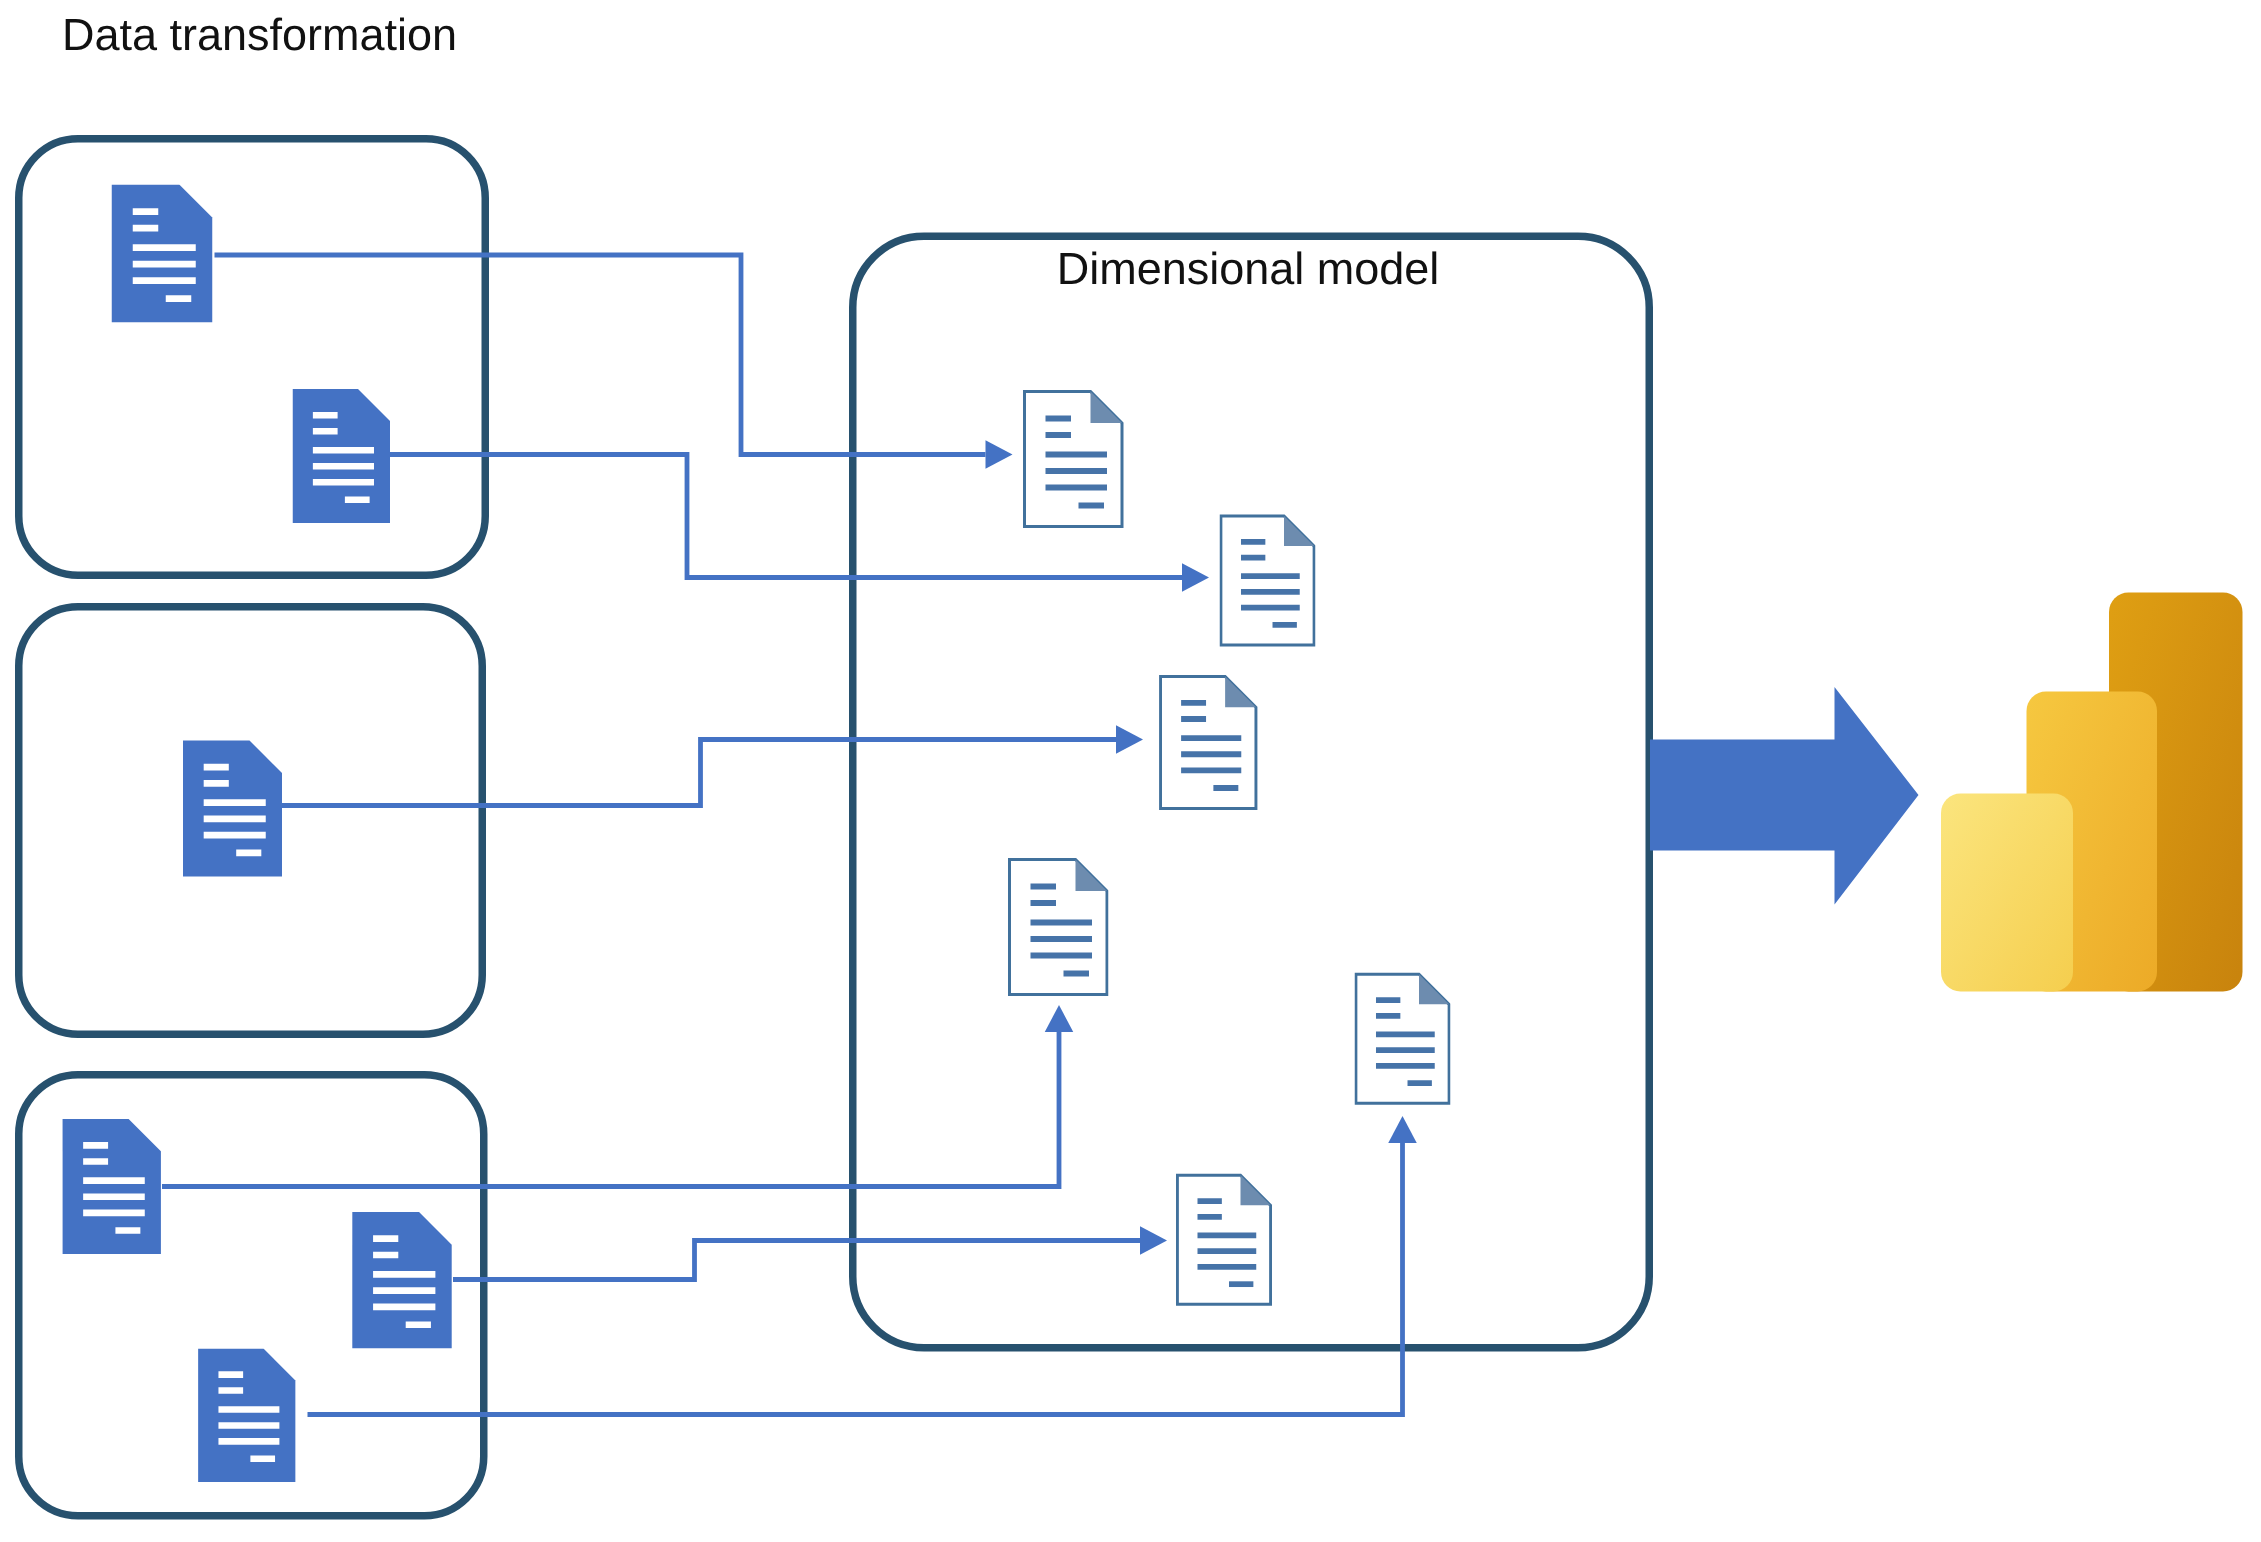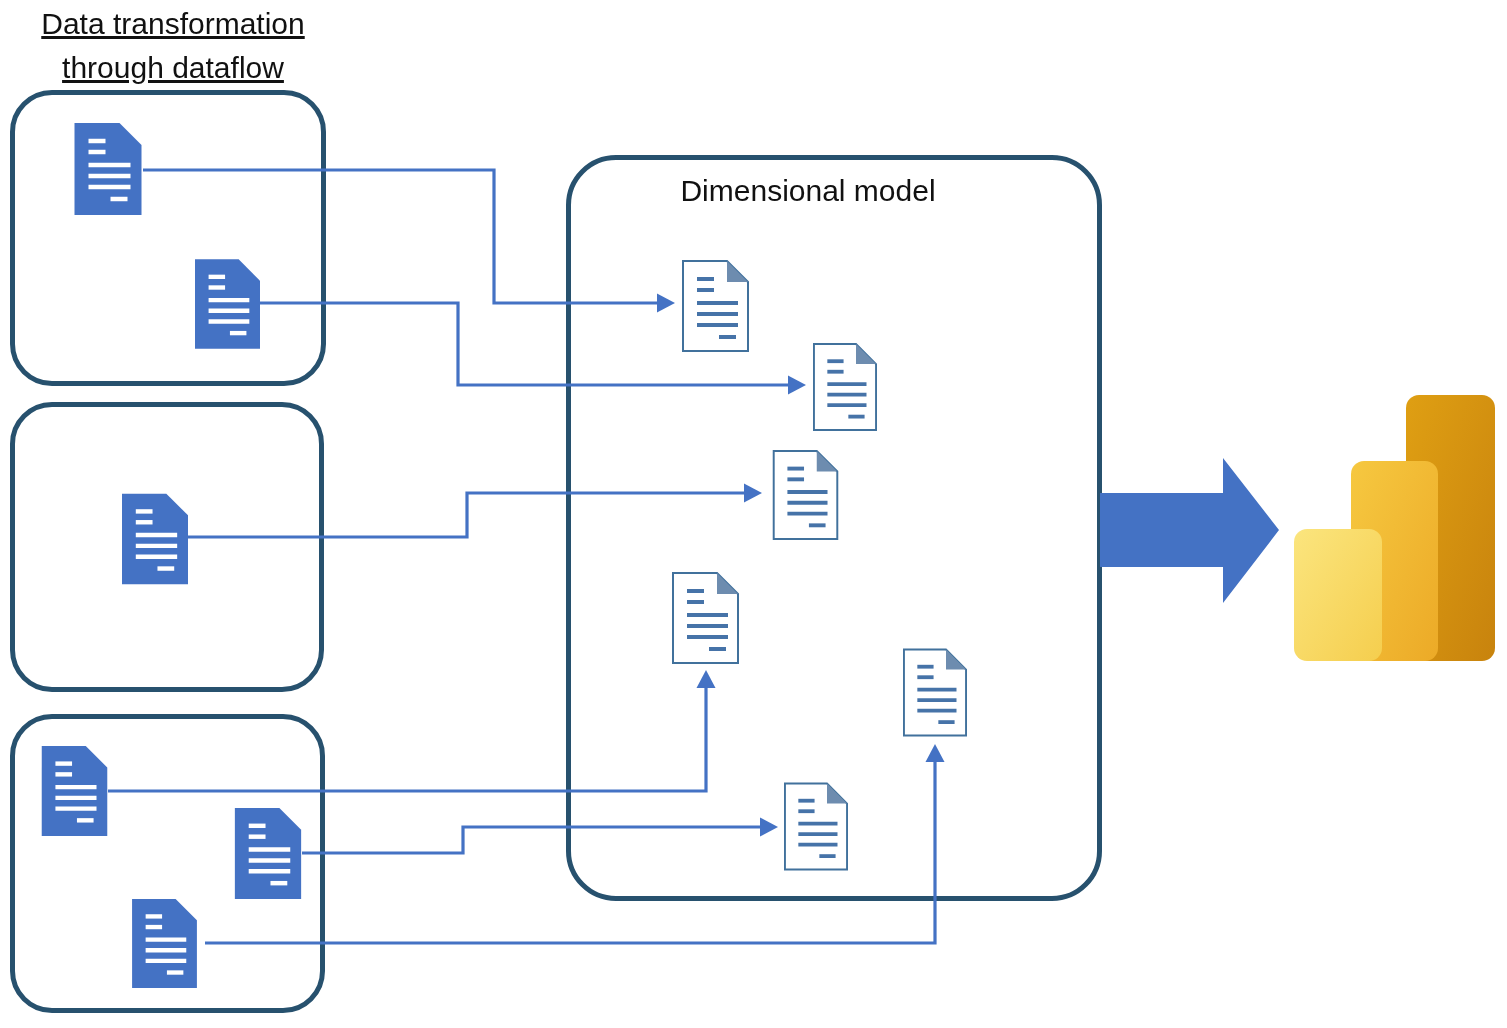--- a/index.html
+++ b/index.html
@@ -24,40 +24,39 @@
     border-radius:42px;background:transparent;box-sizing:border-box;
   }
   #source-box-1{left:10px;top:90px;width:316px;height:296px;}
   #source-box-2{left:10px;top:402px;width:314px;height:290px;}
   #source-box-3{left:10px;top:714px;width:315px;height:299px;}
   #model-box{left:566px;top:155px;width:536px;height:746px;border-radius:50px;}
   .diagram-title{
     position:absolute;text-align:center;color:var(--title-text);
     font-size:30px;line-height:44px;white-space:nowrap;
   }
-  #dataflow-title{left:8px;top:2px;width:330px;text-decoration:underline;}
-  #model-title{left:608px;top:158px;width:400px;line-height:43px;margin-top:11px;}
+  #dataflow-title{left:8px;top:2px;width:330px;}
+  #model-title{left:632px;top:158px;width:400px;line-height:43px;}
   .diagram-title span{display:block;}
   #overlay{position:absolute;left:0;top:0;width:1507px;height:1028px;}
   .connector{fill:none;stroke:var(--accent);stroke-width:3.2px;}
   .arrowhead{fill:var(--accent);stroke:none;}
 </style>
 </head>
 <body>
 
 <div id="canvas">
 
   <div id="source-box-1" class="group-box"></div>
   <div id="source-box-2" class="group-box"></div>
   <div id="source-box-3" class="group-box"></div>
   <div id="model-box" class="group-box"></div>
 
   <div id="dataflow-title" class="diagram-title">
     <span>Data transformation</span>
-    <span>through dataflow</span>
   </div>
   <div id="model-title" class="diagram-title">
     <span>Dimensional model</span>
   </div>
 
   <svg id="overlay" viewBox="0 0 1507 1028">
     <defs>
       <symbol id="docBlue" viewBox="0 0 67 92">
         <polygon points="0,0 45,0 67,22 67,92 0,92" fill="var(--accent)"></polygon>
         <g stroke="#FFFFFF" stroke-width="4.5">

